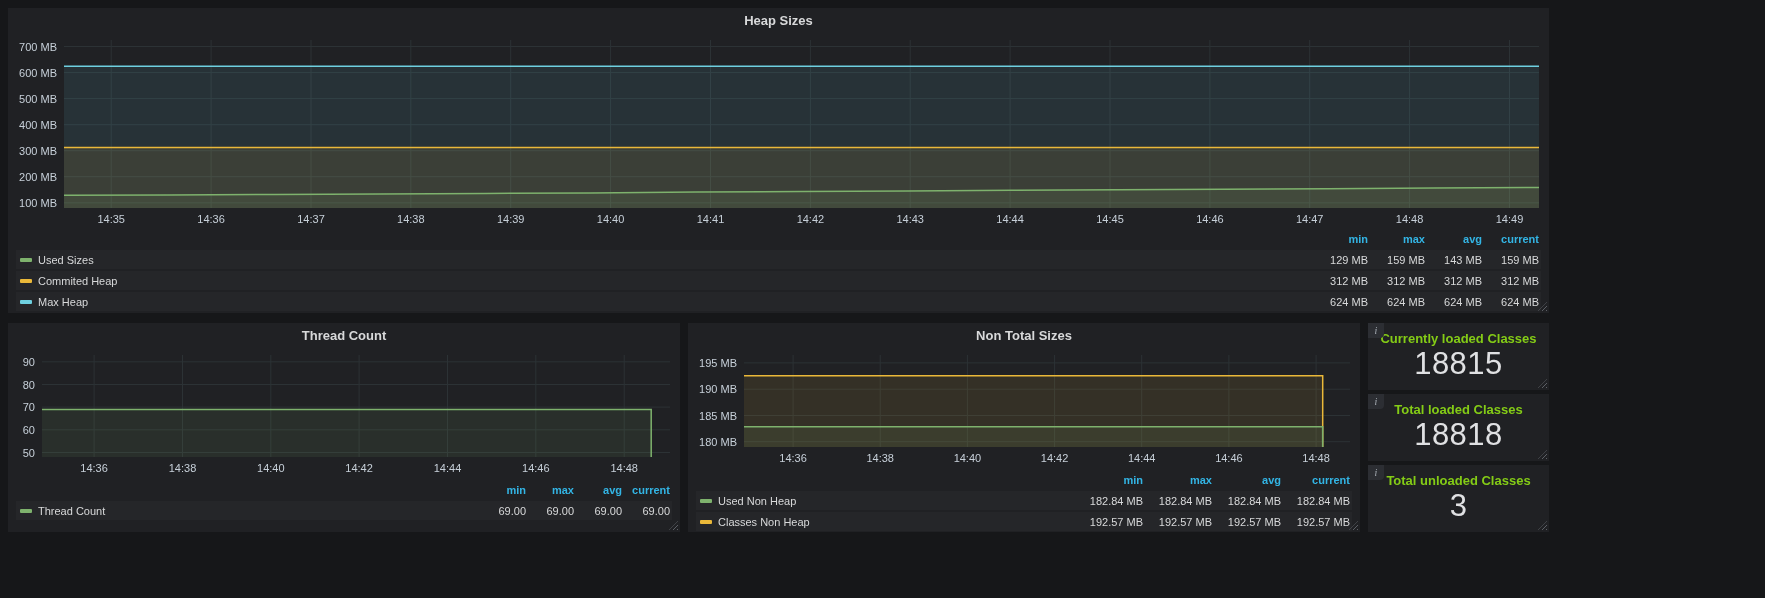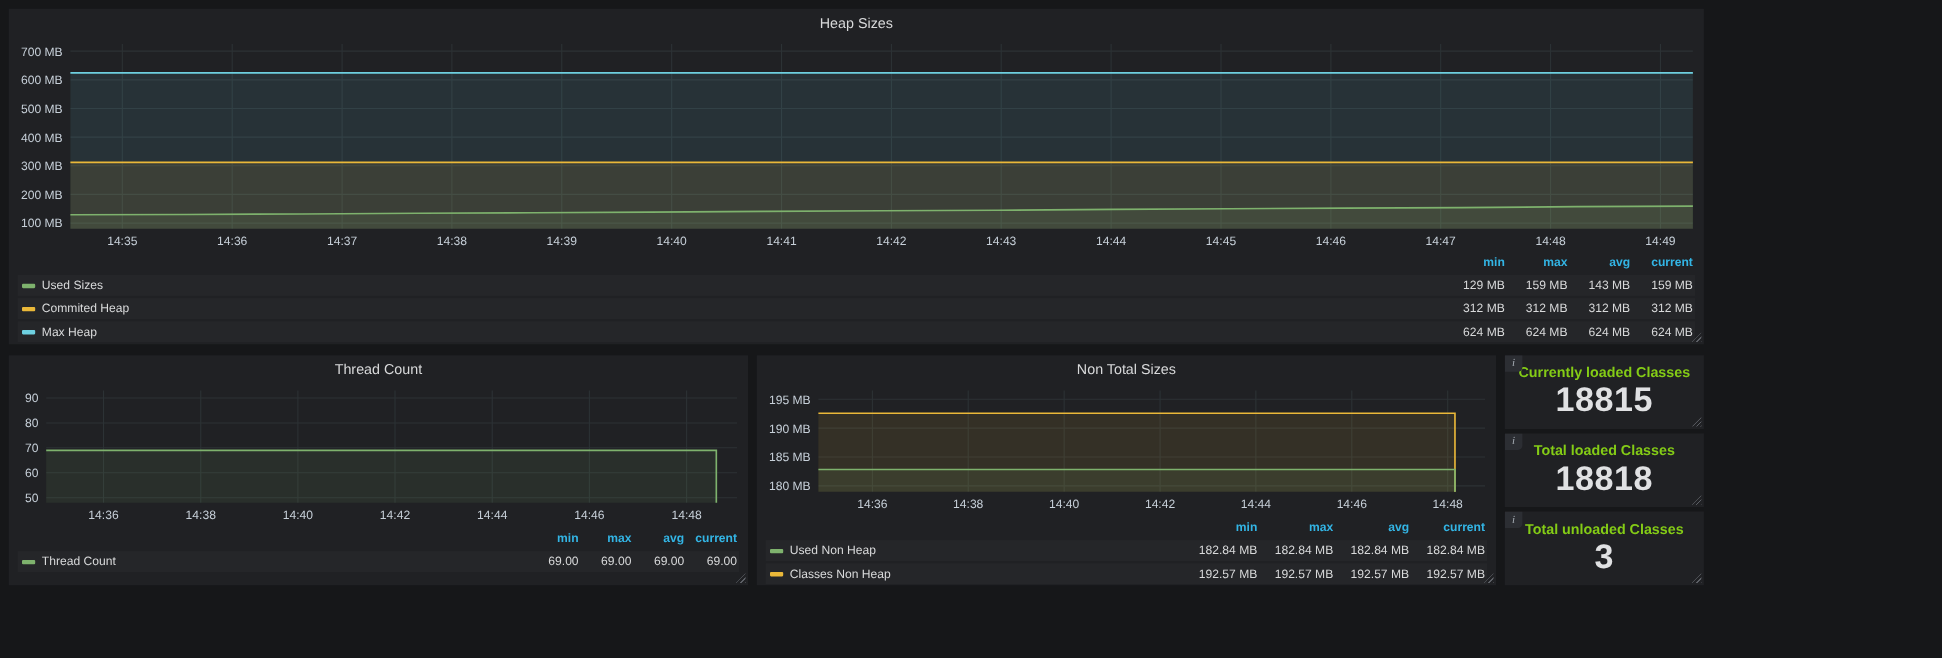--- a/index.html
+++ b/index.html
@@ -1,29 +1,29 @@
 <!DOCTYPE html>
 <html><head>
 <meta charset="utf-8">
 <style>
   *{margin:0;padding:0;box-sizing:border-box;}
   html,body{width:1765px;height:598px;background:#161719;font-family:"Liberation Sans",sans-serif;overflow:hidden;position:relative;color:#d8d9da;}
   .panel{position:absolute;background:#202124;overflow:hidden;}
-  .panel-title{height:24px;line-height:26px;text-align:center;font-size:13px;font-weight:400;color:#d8d9da;cursor:pointer;}
+  .panel-title{height:24px;line-height:26px;text-align:center;font-size:13px;font-weight:700;color:#d8d9da;cursor:pointer;}
   .chart{position:absolute;}
   .legend{position:absolute;left:8px;right:8px;font-size:11px;color:#d8d9da;}
   .lg-row{display:flex;align-items:center;height:19px;margin-bottom:2px;background:rgba(255,255,255,0.025);}
   .lg-row.lg-head{background:none;}
   .lg-label{flex:1;display:flex;align-items:center;}
   .lg-label .name{cursor:pointer;}
   .lg-col{width:var(--colw,57px);text-align:right;padding-right:2px;white-space:nowrap;}
   .lg-h{color:#33b5e5;font-weight:bold;cursor:pointer;}
   .sw{display:inline-block;width:12px;height:4px;border-radius:1px;margin:0 6px 0 4px;}
   .stat-title{margin-top:8px;text-align:center;font-size:13px;font-weight:600;color:#84cc16;cursor:pointer;}
-  .stat-value{text-align:center;font-size:31px;font-weight:bold;color:#e0e1e3;margin-top:0;letter-spacing:0.5px;}
+  .stat-value{text-align:center;font-size:31px;font-weight:normal;color:#e0e1e3;margin-top:0;letter-spacing:0.5px;}
   .info-corner{position:absolute;top:0;left:0;width:16px;height:15px;background:#2c2e33;color:#a7adb4;font-size:10px;font-style:italic;font-family:"Liberation Serif",serif;text-align:center;line-height:15px;border-bottom-right-radius:4px;cursor:pointer;}
   .resize-handle{position:absolute;right:2px;bottom:2px;width:9px;height:9px;clip-path:polygon(100% 0,100% 100%,0 100%);background:repeating-linear-gradient(-45deg,#5d6066 0 1px,transparent 1px 3px);cursor:nwse-resize;}
 </style>
 </head>
 <body>
 
 <div class="panel" style="left:8px;top:8px;width:1541px;height:305px;">
   <div class="panel-title">Heap Sizes</div>
   <div class="chart" style="left:4px;top:26px;width:1533px;height:194px;"><svg width="1533" height="194" xmlns="http://www.w3.org/2000/svg" font-family="Liberation Sans, sans-serif">
         <line x1="52" y1="168.8" x2="1527" y2="168.8" stroke="#2c3235" stroke-width="1"></line>

